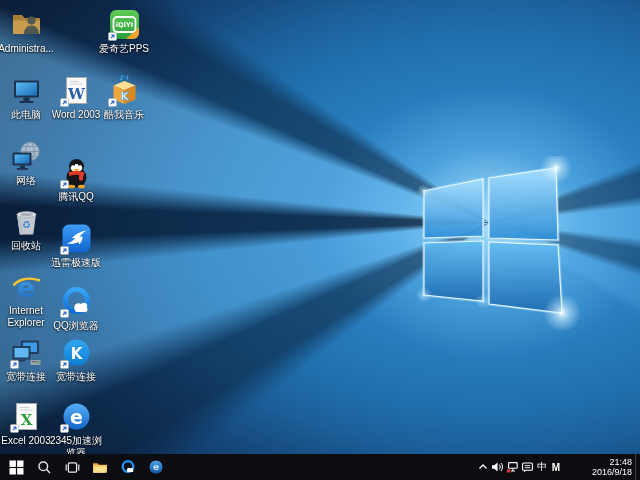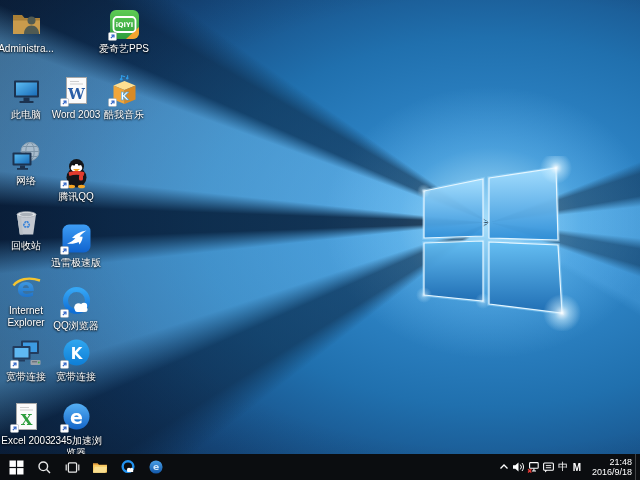--- a/index.html
+++ b/index.html
@@ -37,21 +37,21 @@
        text-shadow:0 1px 2px rgba(0,0,0,.9),0 0 2px rgba(0,0,0,.65)}
 
   
   .taskbar{position:absolute;left:0;right:0;bottom:0;height:26px;background:#0b0d10;display:flex;align-items:center}
   .tbtn{width:28px;height:26px;display:flex;align-items:center;justify-content:center}
   .tbtn:first-child{margin-left:2px}
   .tray{margin-left:auto;display:flex;align-items:center}
   .tray-ic{width:15px;height:26px;display:flex;align-items:center;justify-content:center;color:#fff}
   .ime{font-size:10px;color:#fff;width:14px;text-align:center}
   .ime.m{font-weight:bold}
-  .clock{margin-left:0;margin-right:3px;text-align:right;color:#fff;font-size:9px;line-height:10px;width:48px}
+  .clock{margin-left:21px;margin-right:3px;text-align:right;color:#fff;font-size:9px;line-height:10px;width:48px}
   .showdesk{width:4px;height:26px;border-left:1px solid rgba(255,255,255,.22)}
 </style>
 </head>
 <body>
 
 <div class="screen">
 
   <div class="wallpaper"></div>
 
   <svg class="winlogo" width="180" height="175" viewBox="0 0 180 175">

